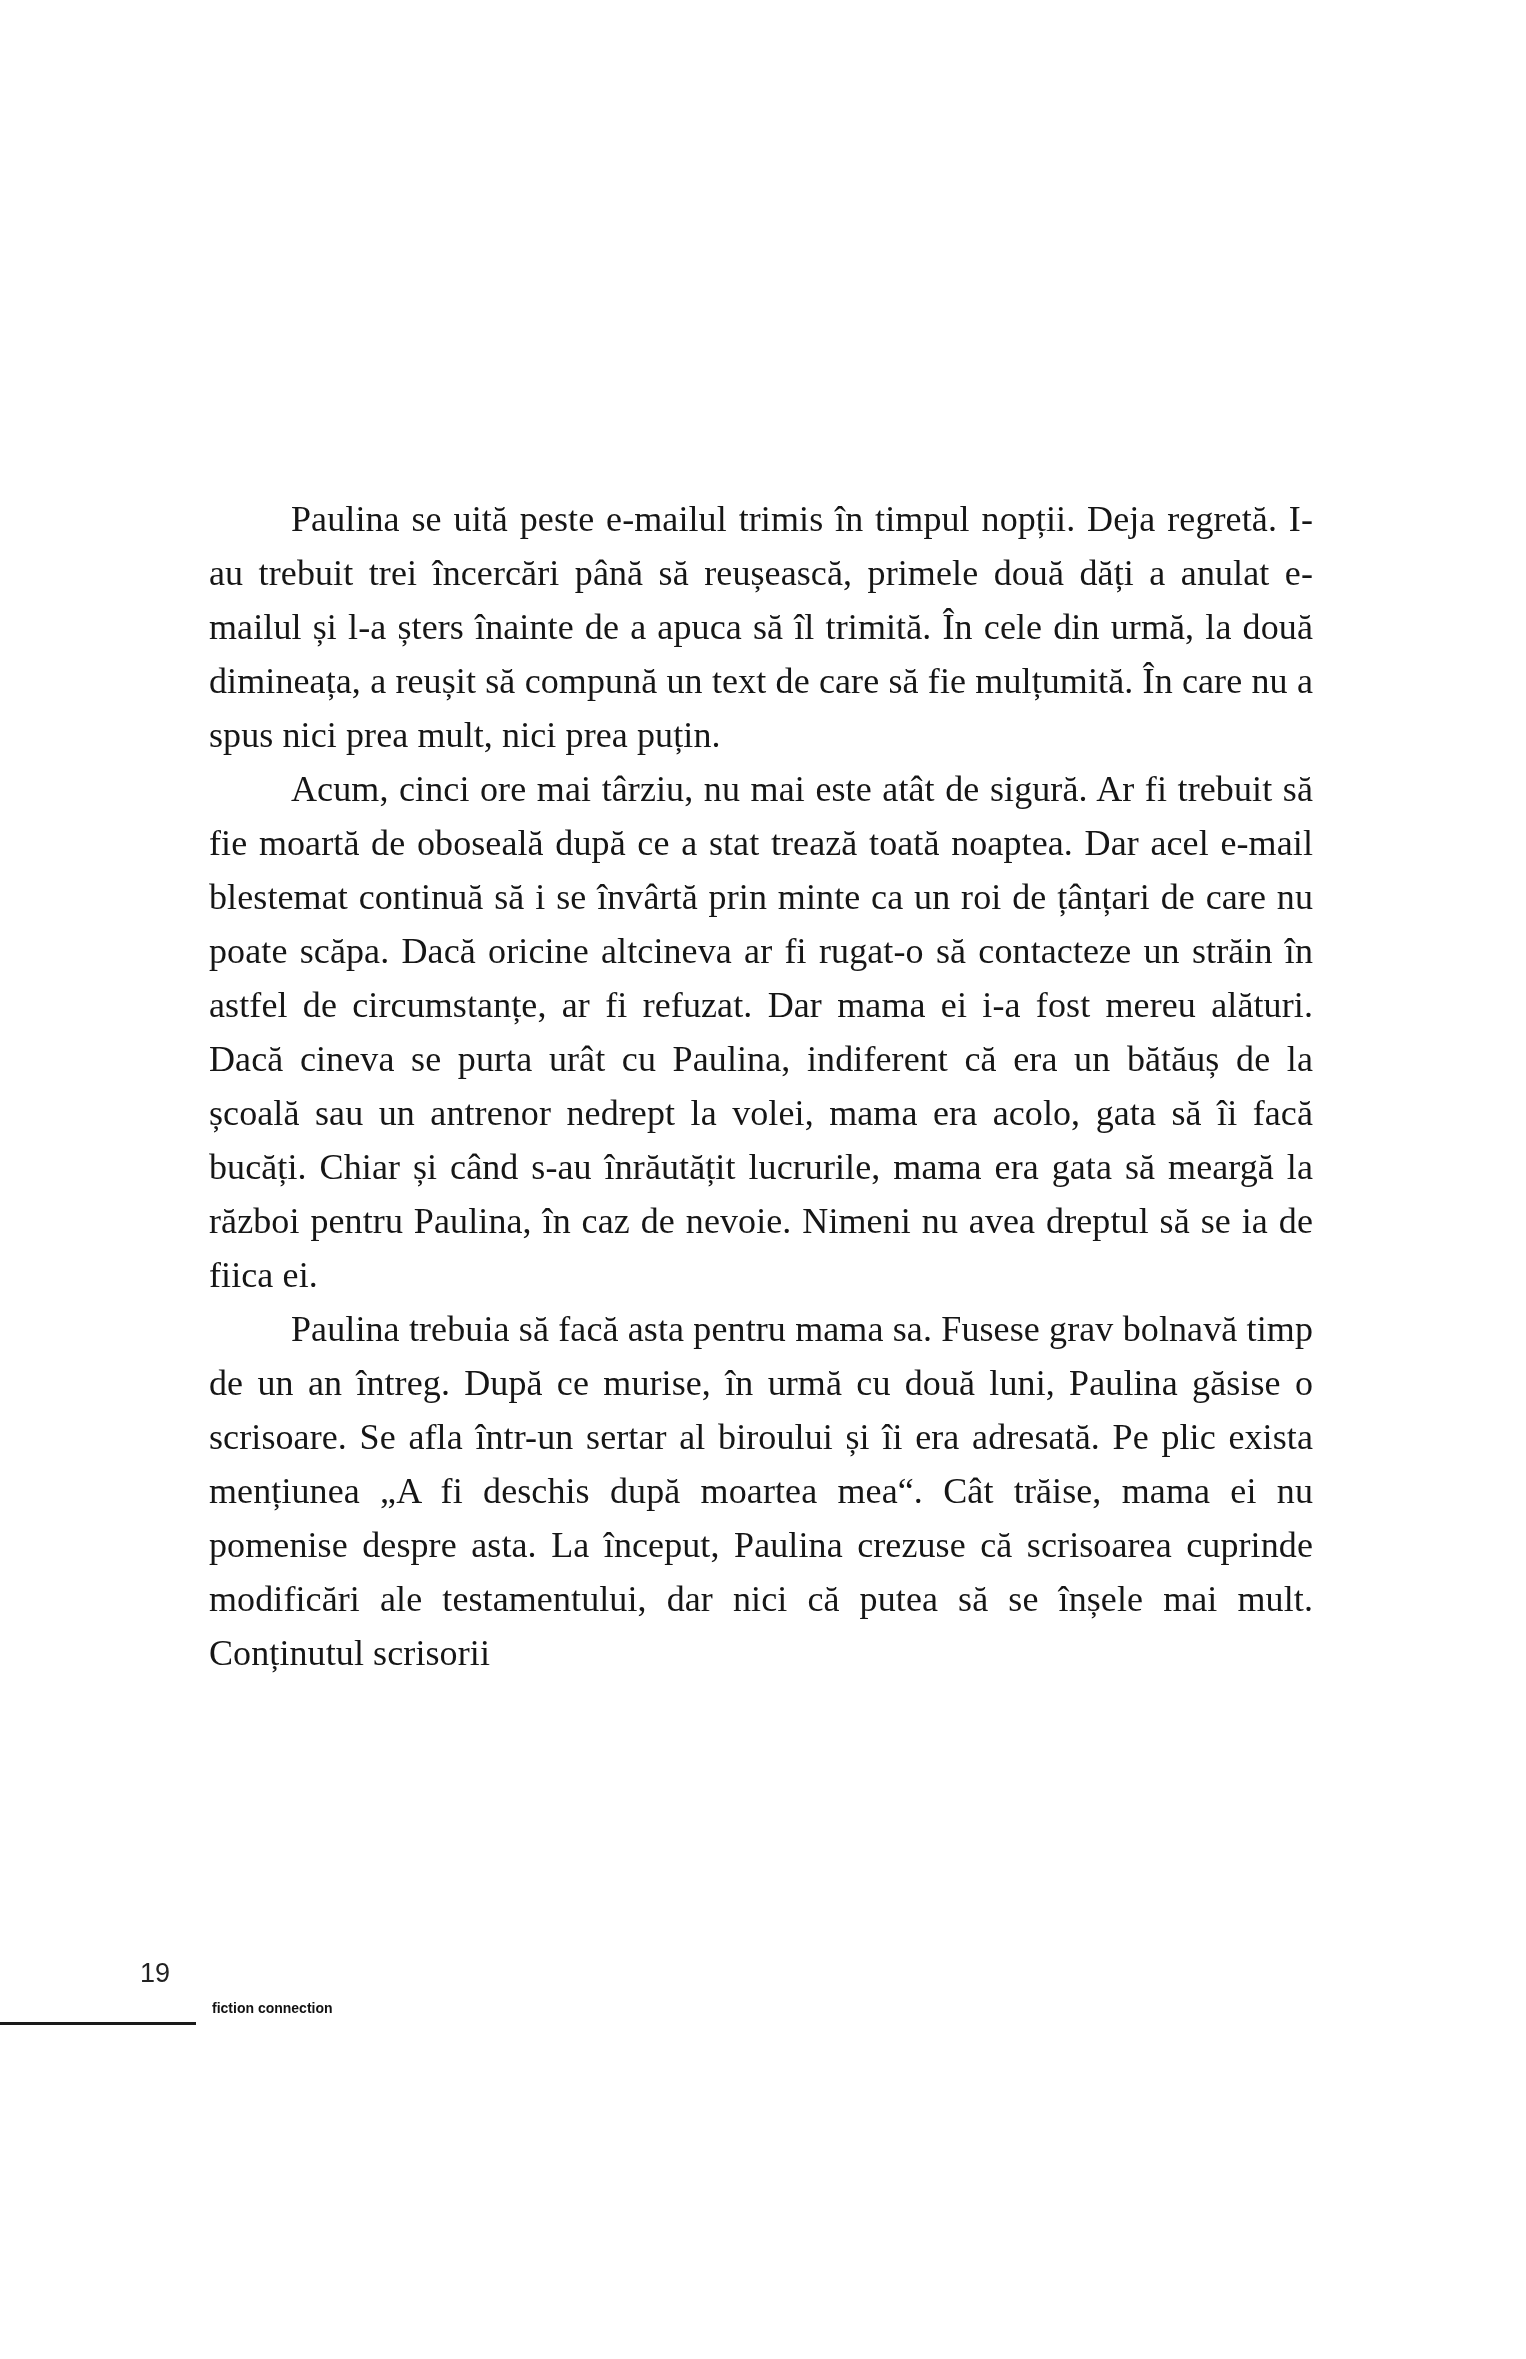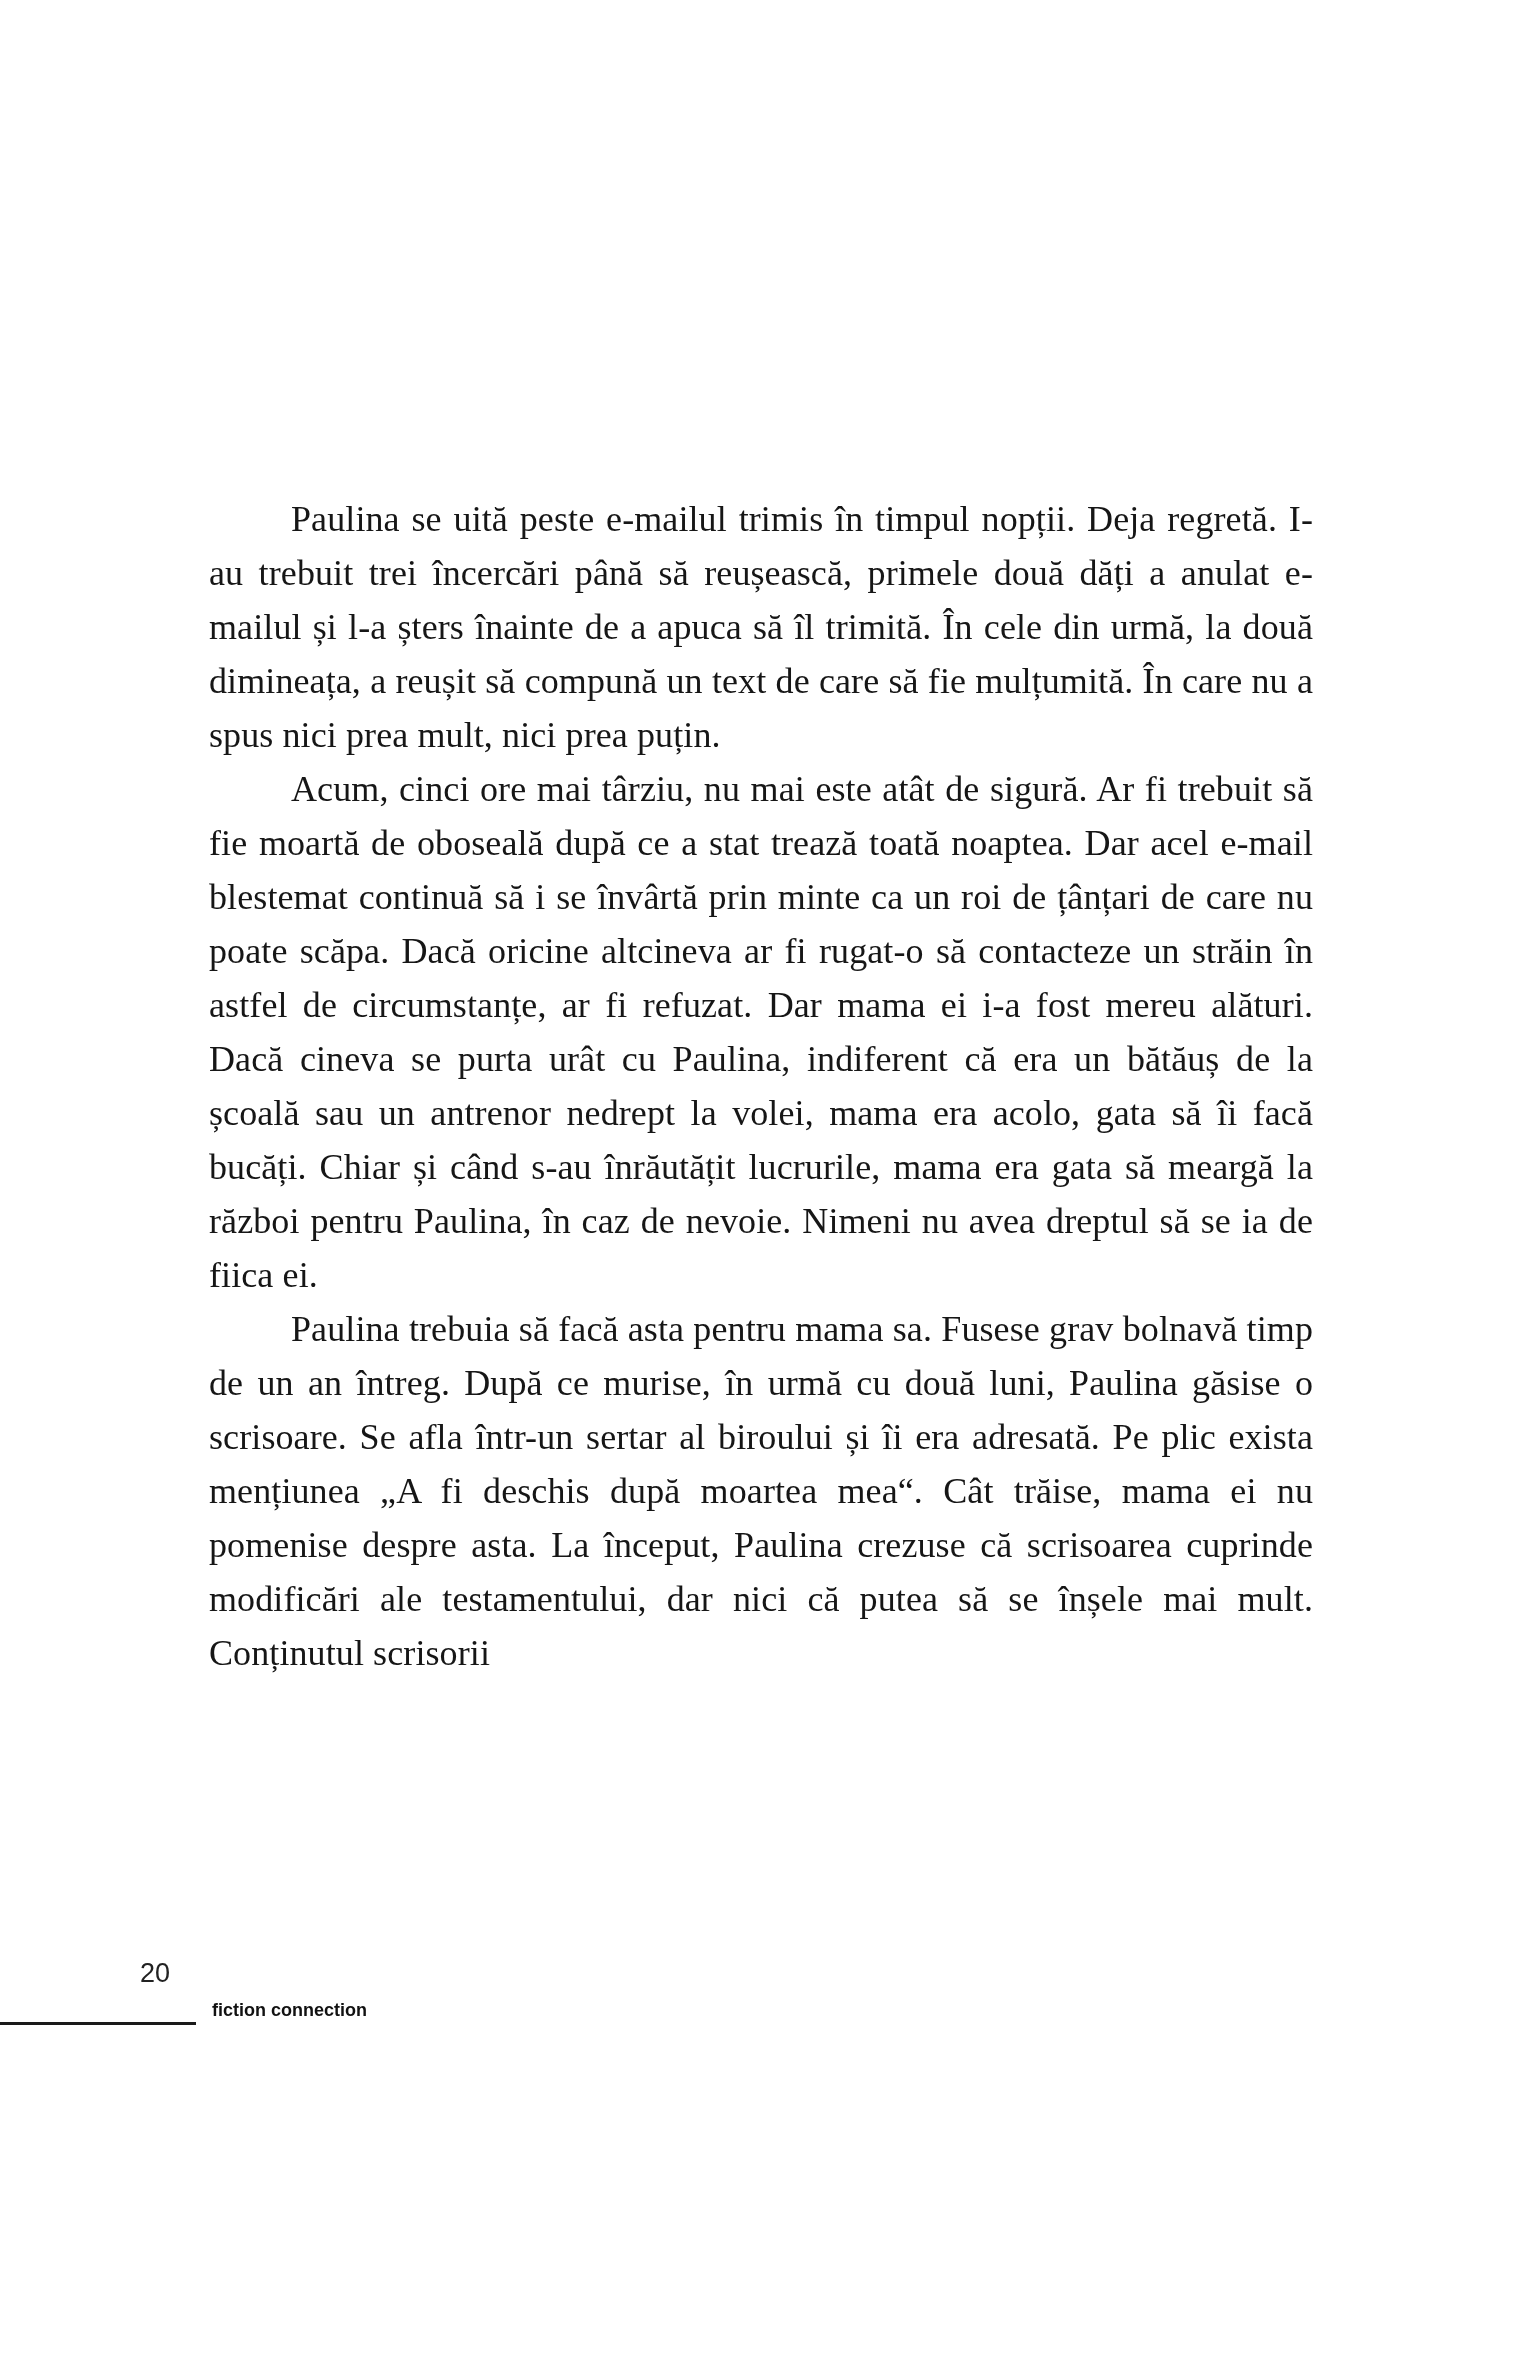--- a/index.html
+++ b/index.html
@@ -45,35 +45,35 @@
     top: 2022px;
     width: 196px;
     height: 3px;
     background: #1a1a1a;
   }
   .footer-label {
     position: absolute;
     left: 212px;
     top: 2000px;
     font-family: "Liberation Sans", sans-serif;
-    font-size: 18px;
+    font-size: 14px;
     font-weight: 600;
     color: #111111;
   }
 </style>
 </head>
 <body>
 
 <div class="page">
 
   <div class="text-block">
     <p>Paulina se uită peste e-mailul trimis în timpul nopții. Deja regretă. I-au trebuit trei încercări până să reușească, primele două dăți a anulat e-mailul și l-a șters înainte de a apuca să îl trimită. În cele din urmă, la două dimineața, a reușit să compună un text de care să fie mulțumită. În care nu a spus nici prea mult, nici prea puțin.</p>
     <p>Acum, cinci ore mai târziu, nu mai este atât de sigură. Ar fi trebuit să fie moartă de oboseală după ce a stat trează toată noaptea. Dar acel e-mail blestemat continuă să i se învârtă prin minte ca un roi de țânțari de care nu poate scăpa. Dacă oricine altcineva ar fi rugat-o să contacteze un străin în astfel de circumstanțe, ar fi refuzat. Dar mama ei i-a fost mereu alături. Dacă cineva se purta urât cu Paulina, indiferent că era un bătăuș de la școală sau un antrenor nedrept la volei, mama era acolo, gata să îi facă bucăți. Chiar și când s-au înrăutățit lucrurile, mama era gata să meargă la război pentru Paulina, în caz de nevoie. Nimeni nu avea dreptul să se ia de fiica ei.</p>
     <p>Paulina trebuia să facă asta pentru mama sa. Fusese grav bolnavă timp de un an întreg. După ce murise, în urmă cu două luni, Paulina găsise o scrisoare. Se afla într-un sertar al biroului și îi era adresată. Pe plic exista mențiunea „A fi deschis după moartea mea“. Cât trăise, mama ei nu pomenise despre asta. La început, Paulina crezuse că scrisoarea cuprinde modificări ale testamentului, dar nici că putea să se înșele mai mult. Conținutul scrisorii</p>
   </div>
 
-  <div class="footer-page-number">20</div>
+  <div class="footer-page-number">19</div>
 
   <div class="footer-rule"></div>
 
   <div class="footer-label">fiction connection</div>
 
 </div>
 
 </body></html>

